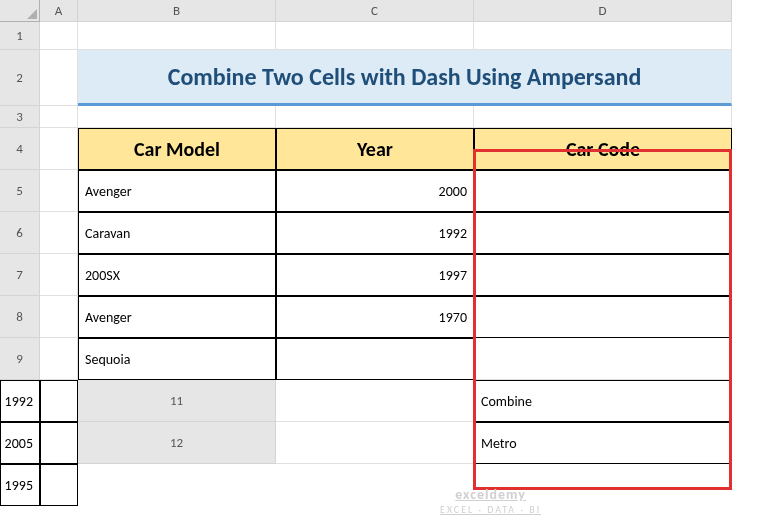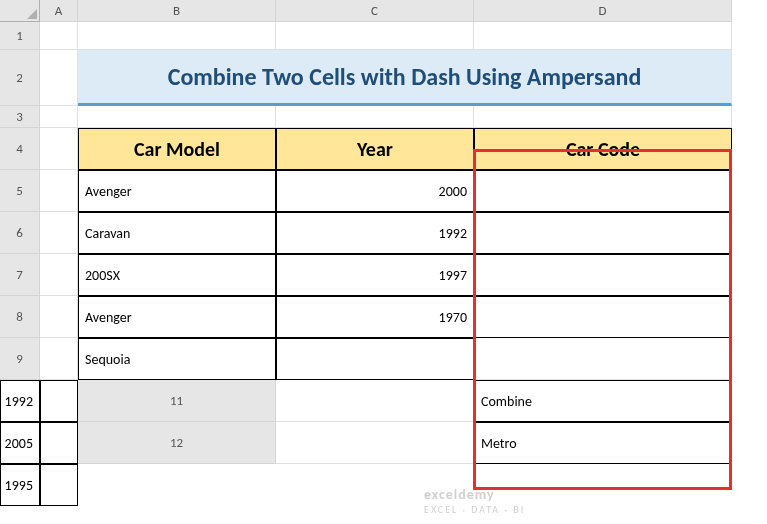--- a/index.html
+++ b/index.html
@@ -179,16 +179,16 @@
 
   <div class="rcell">12</div>
   <div class="cell"></div>
   <div class="cell td">Metro</div>
   <div class="cell td td-r">1995</div>
   <div class="cell td"></div>
 </div>
 
 <div class="red-box" style="left:473px; top:149px; width:259px; height:341px;"></div>
 
-<div class="watermark" style="left:424px; bottom:8px; text-align:left;">
+<div class="watermark" style="left:440px; bottom:8px; text-align:center;text-decoration:underline;">
   <span>exceldemy</span>
   <small>EXCEL · DATA · BI</small>
 </div>
 
 </body></html>

